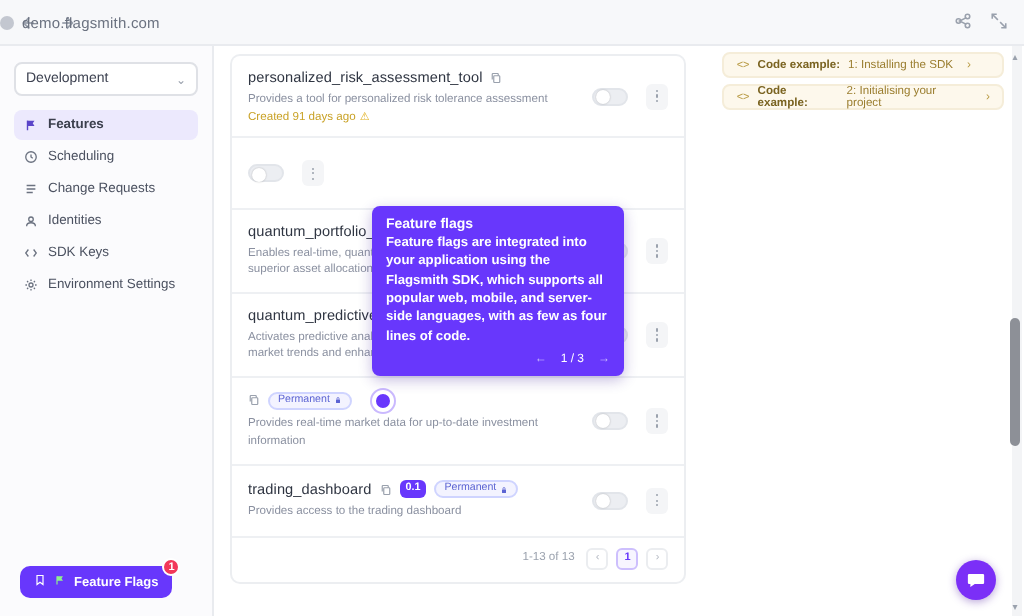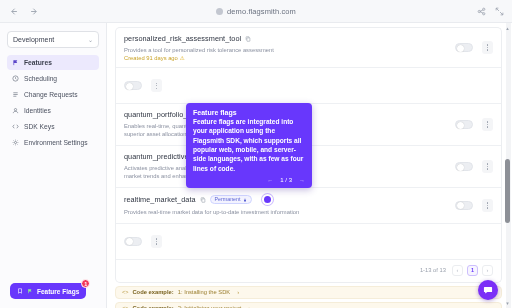--- a/index.html
+++ b/index.html
@@ -25,21 +25,21 @@
   }
   .nav-btns { display: flex; gap: 10px; align-items: center; }
   .nav-arrow {
     width: 11px; height: 11px;
     color: #9aa1ad;
     display: flex; align-items: center; justify-content: center;
   }
   .nav-arrow svg { width: 9px; height: 9px; }
   .urlbar {
     position: absolute; left: 0; right: 0;
-    display: flex; align-items: center; justify-content: center;
+    display: flex; align-items: center; 
     gap: 4px; pointer-events: none;
   }
   .url-lock {
     width: 7px; height: 7px; border-radius: 50%;
     background: #c3c7d0; display: inline-block;
   }
   .url-text { font-size: 7.5px; color: #6b7280; letter-spacing: .1px; }
   .chrome-right {
     margin-left: auto; display: flex; gap: 9px; align-items: center;
     color: #9aa1ad;
@@ -97,21 +97,21 @@
     background: #f2385a; color: #fff; font-size: 5.5px;
     display: flex; align-items: center; justify-content: center;
     border: 1px solid #fff; font-weight: bold;
   }
   .fflag-btn svg { width: 6px; height: 6px; }
 
   
   .main {
     flex: 1 1 auto; position: relative; overflow: hidden;
     background: #ffffff;
-    display: flex; flex-direction: column;
+    display: flex; flex-direction: row;
   }
   .main-pad { padding: 4px 10px 0 8px; flex: 1 1 auto; position: relative; }
 
   .list {
     border: 1px solid #eceef1; border-radius: 5px 5px 0 0;
     border-bottom: none;
     background: #fff;
     overflow: hidden;
   }
   .row {
@@ -452,21 +452,20 @@
                   <i></i>
                   <i></i>
                   <i></i>
                 </div>
             </div>
           </div>
 
           <div class="row">
             <div class="row-main">
               <div class="row-title-line">
-                <span class="feat-name">realtime_market_data</span>
                 <span class="copy-ico">
                   <svg viewBox="0 0 16 16" fill="none" stroke="currentColor" stroke-width="1.6">
                       <rect x="5" y="5" width="8" height="9" rx="1"></rect>
                       <path d="M11 5V3a1 1 0 0 0-1-1H4a1 1 0 0 0-1 1v7"></path>
                     </svg>
                 </span>
                 <span class="pill">
                   <span>Permanent</span>
                   <svg class="lock" viewBox="0 0 16 16" fill="#5b63d3">
                       <rect x="4" y="7" width="8" height="7" rx="1"></rect>
@@ -483,20 +482,40 @@
                 </div>
               <div class="kebab">
                   <i></i>
                   <i></i>
                   <i></i>
                 </div>
             </div>
           </div>
 
           <div class="row">
+            <div class="row-main">
+              <div class="row-title-line">
+                <span class="feat-name">trading_dashboard</span>
+                <span class="copy-ico">
+                  <svg viewBox="0 0 16 16" fill="none" stroke="currentColor" stroke-width="1.6">
+                      <rect x="5" y="5" width="8" height="9" rx="1"></rect>
+                      <path d="M11 5V3a1 1 0 0 0-1-1H4a1 1 0 0 0-1 1v7"></path>
+                    </svg>
+                </span>
+                <span class="ver-pill">0.1</span>
+                <span class="pill">
+                  <span>Permanent</span>
+                  <svg class="lock" viewBox="0 0 16 16" fill="#5b63d3">
+                      <rect x="4" y="7" width="8" height="7" rx="1"></rect>
+                      <path d="M6 7V5a2 2 0 0 1 4 0v2" fill="none" stroke="#5b63d3" stroke-width="1.6"></path>
+                    </svg>
+                </span>
+              </div>
+              <div class="feat-desc">Provides access to the trading dashboard</div>
+            </div>
             <div class="row-right">
               <div class="toggle">
                   <span class="knob"></span>
                 </div>
               <div class="kebab">
                   <i></i>
                   <i></i>
                   <i></i>
                 </div>
             </div>

